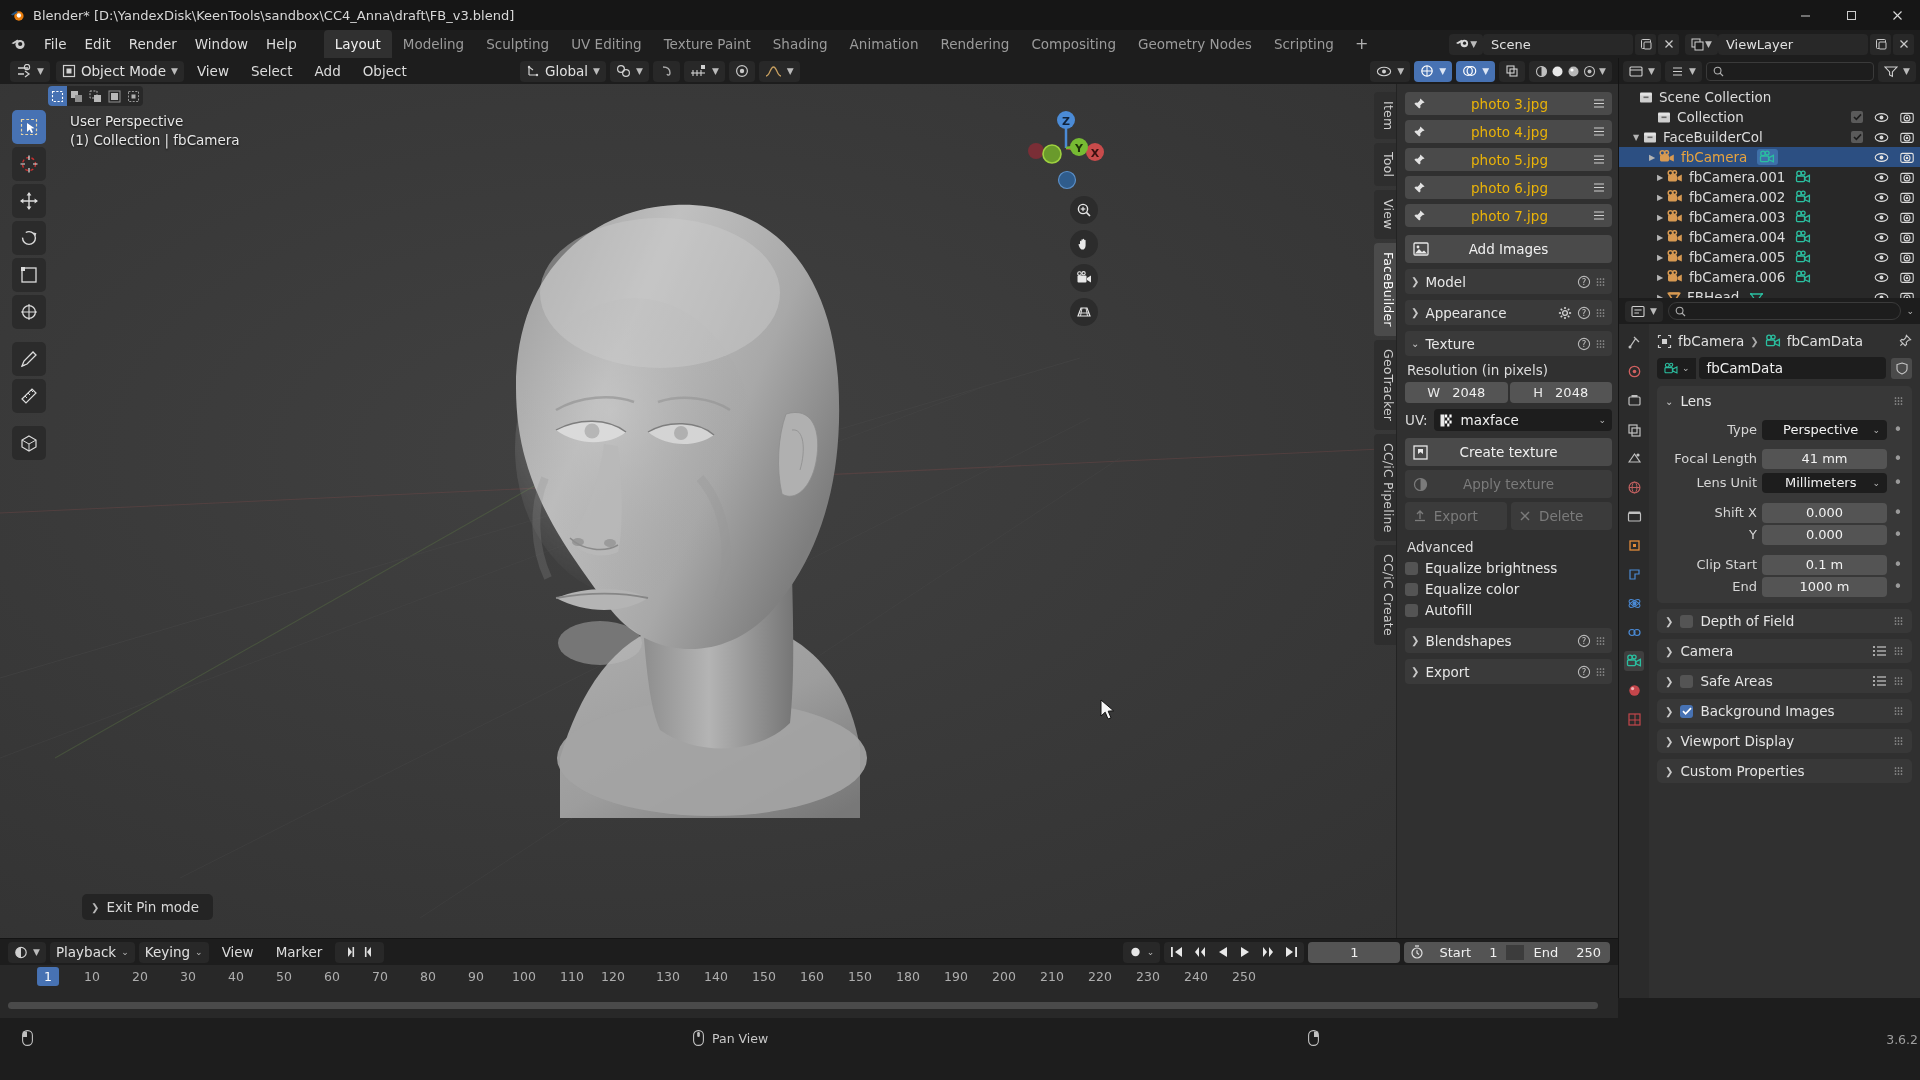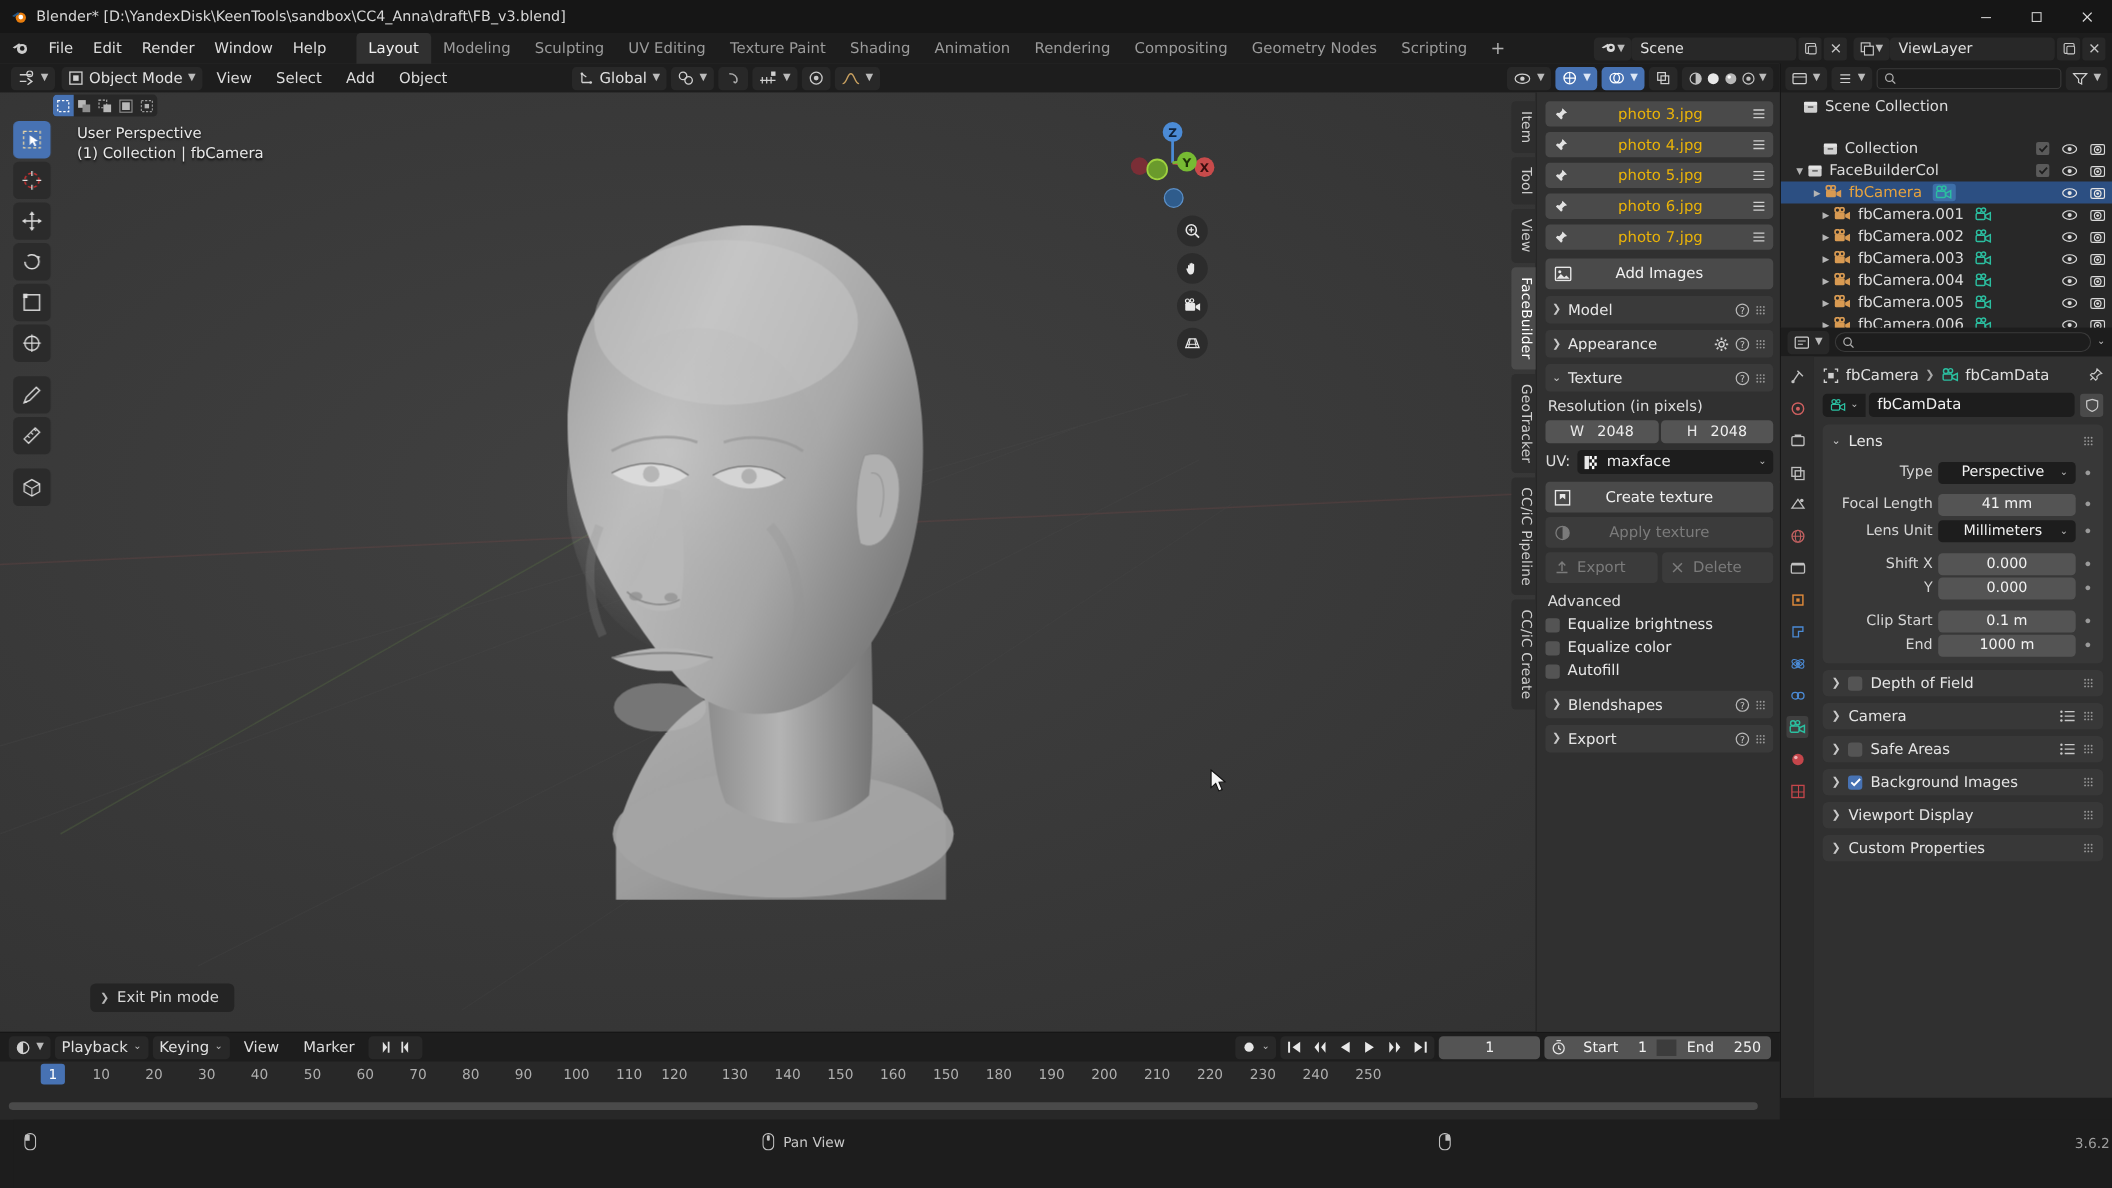--- a/index.html
+++ b/index.html
@@ -1075,21 +1075,21 @@
         <span style="margin-right:6px;">
           <svg width="14" height="13" viewBox="0 0 14 13">
               <rect x="1" y="3" width="12" height="8.4" rx="1" fill="#cfcfcf"></rect>
               <rect x="1" y="1.5" width="12" height="3" rx="1" fill="#e4e4e4"></rect>
               <rect x="4.5" y="5.5" width="5" height="1.6" fill="#6a6a6a"></rect>
             </svg>
         </span>
         <span class="nm">Scene Collection</span>
       </div>
 
-      <div class="ol-row" style="padding-left:24px;margin-top:18px;">
+      <div class="ol-row" style="padding-left:24px;">
         <span class="tri"></span>
         <span style="margin-right:6px;">
           <svg width="14" height="13" viewBox="0 0 14 13">
               <rect x="1" y="3" width="12" height="8.4" rx="1" fill="#cfcfcf"></rect>
               <rect x="1" y="1.5" width="12" height="3" rx="1" fill="#e4e4e4"></rect>
               <rect x="4.5" y="5.5" width="5" height="1.6" fill="#6a6a6a"></rect>
             </svg>
         </span>
         <span class="nm">Collection</span>
         <span class="right">

